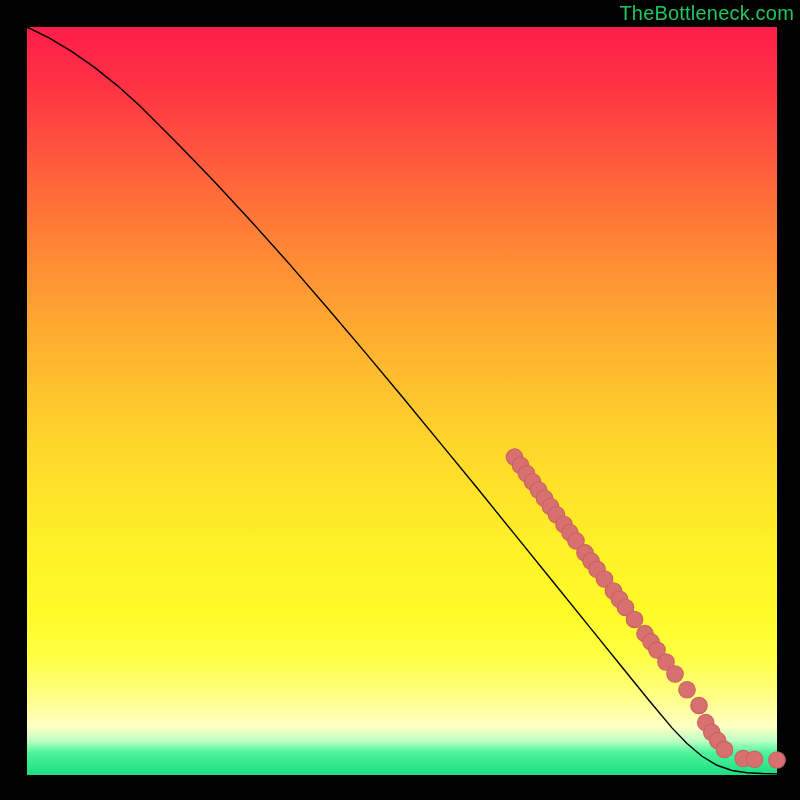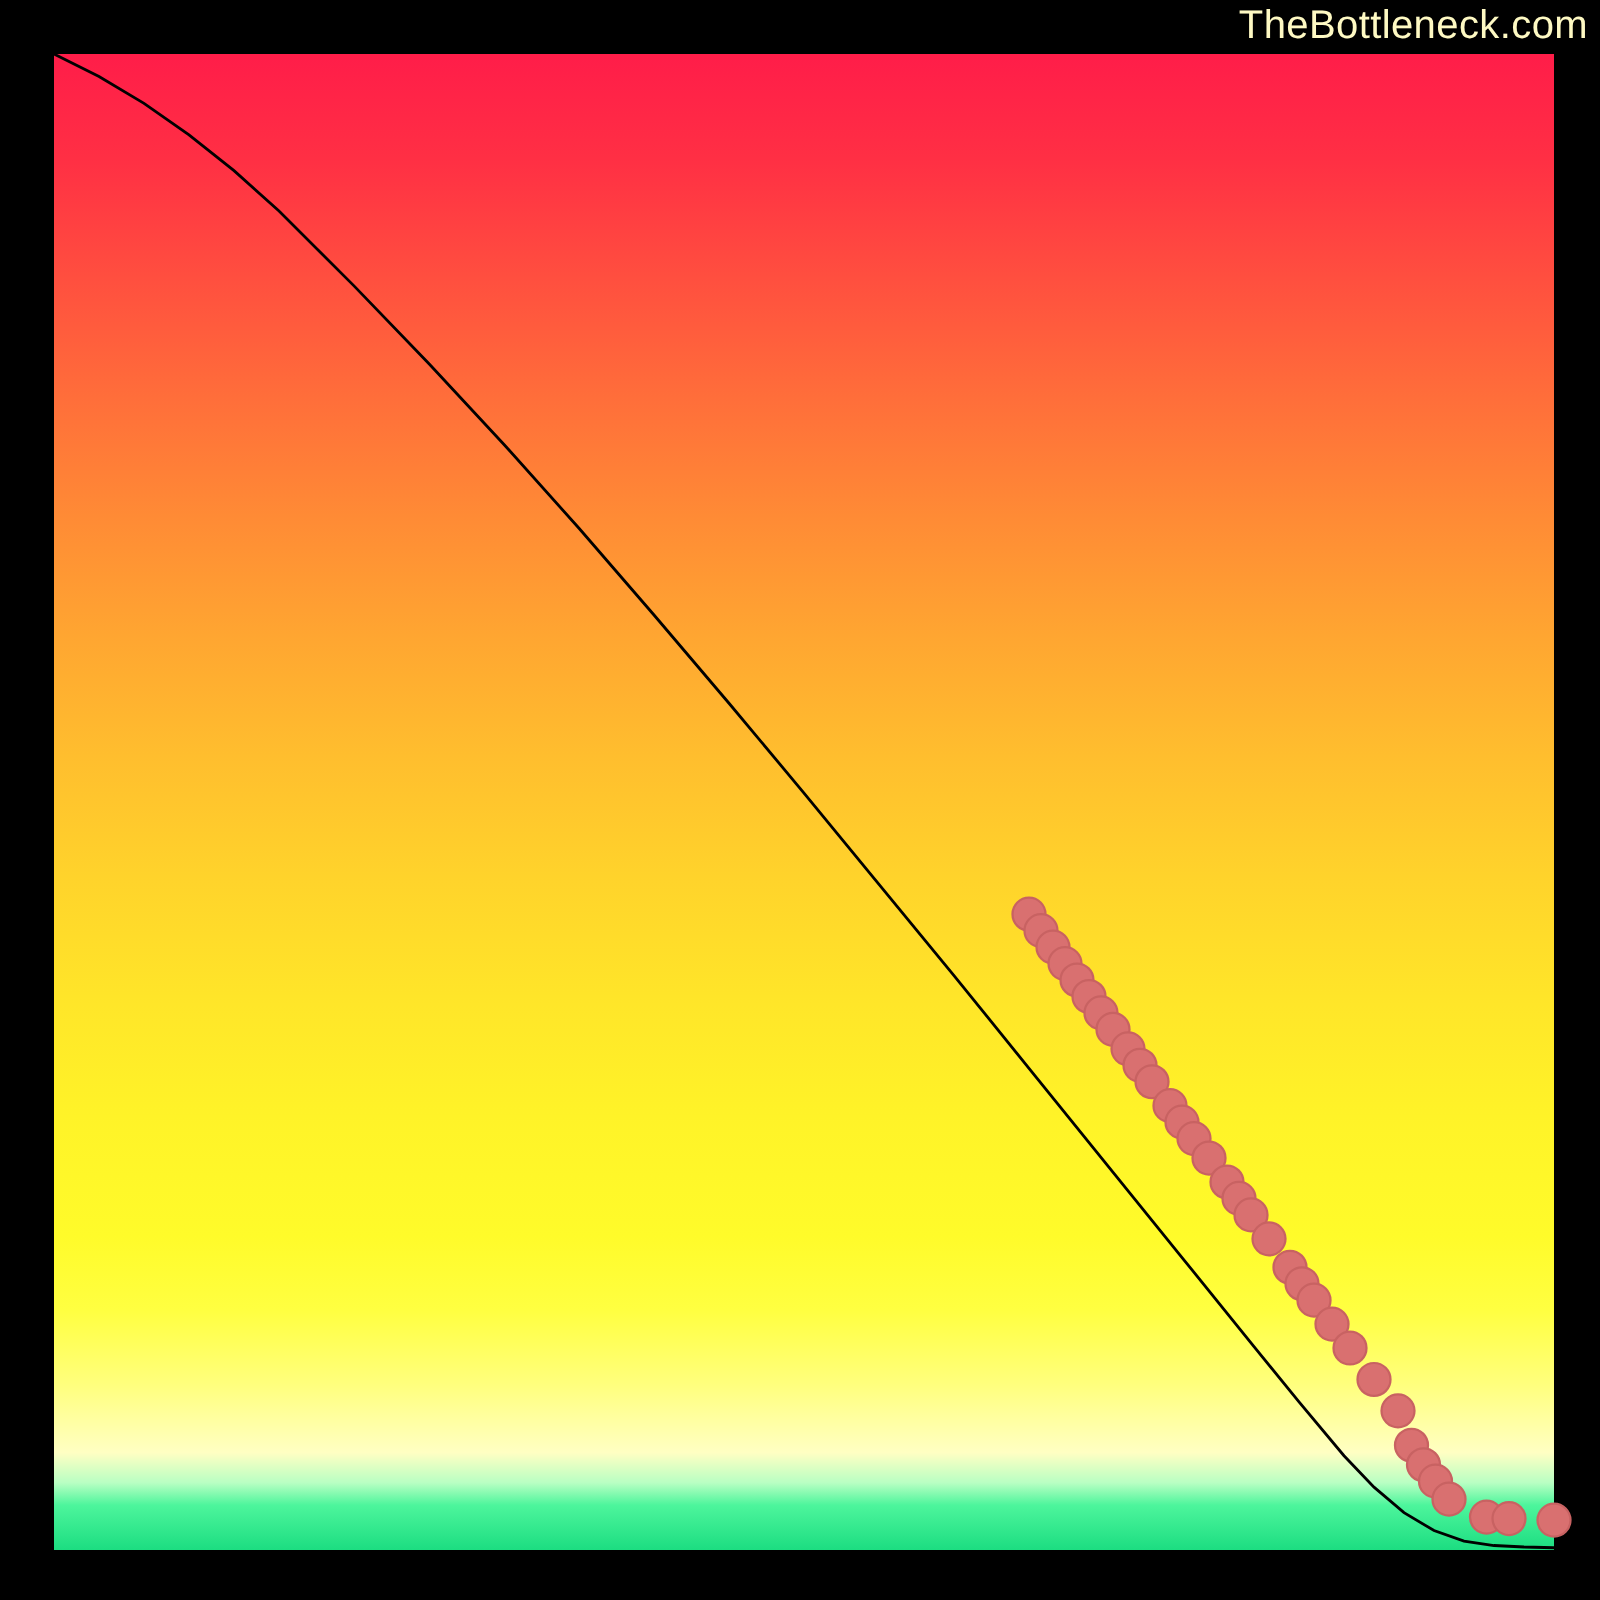--- a/index.html
+++ b/index.html
@@ -49,21 +49,21 @@
     left: 27px;
     top: 27px;
     width: 750px;
     height: 748px;
     overflow: visible;
   }
   .watermark {
     position: absolute;
     top: 2px;
     right: 6px;
-    color: #fef9c3;
+    color: #22c55e;
     font-size: 20px;
     font-weight: 500;
     letter-spacing: 0.2px;
     user-select: none;
   }
 </style>
 </head>
 <body>
 
 <div class="stage">

